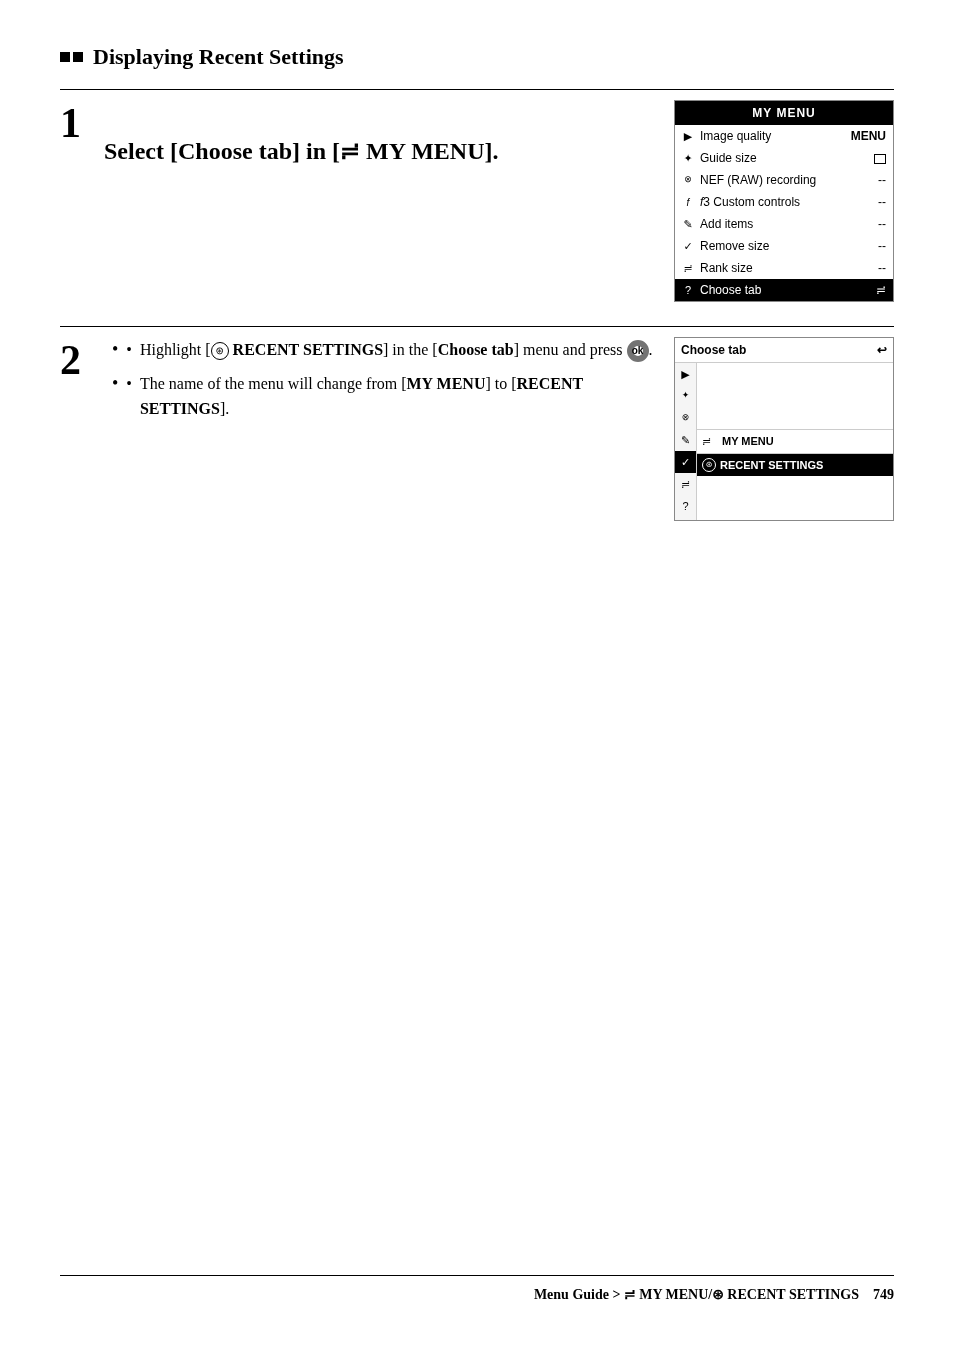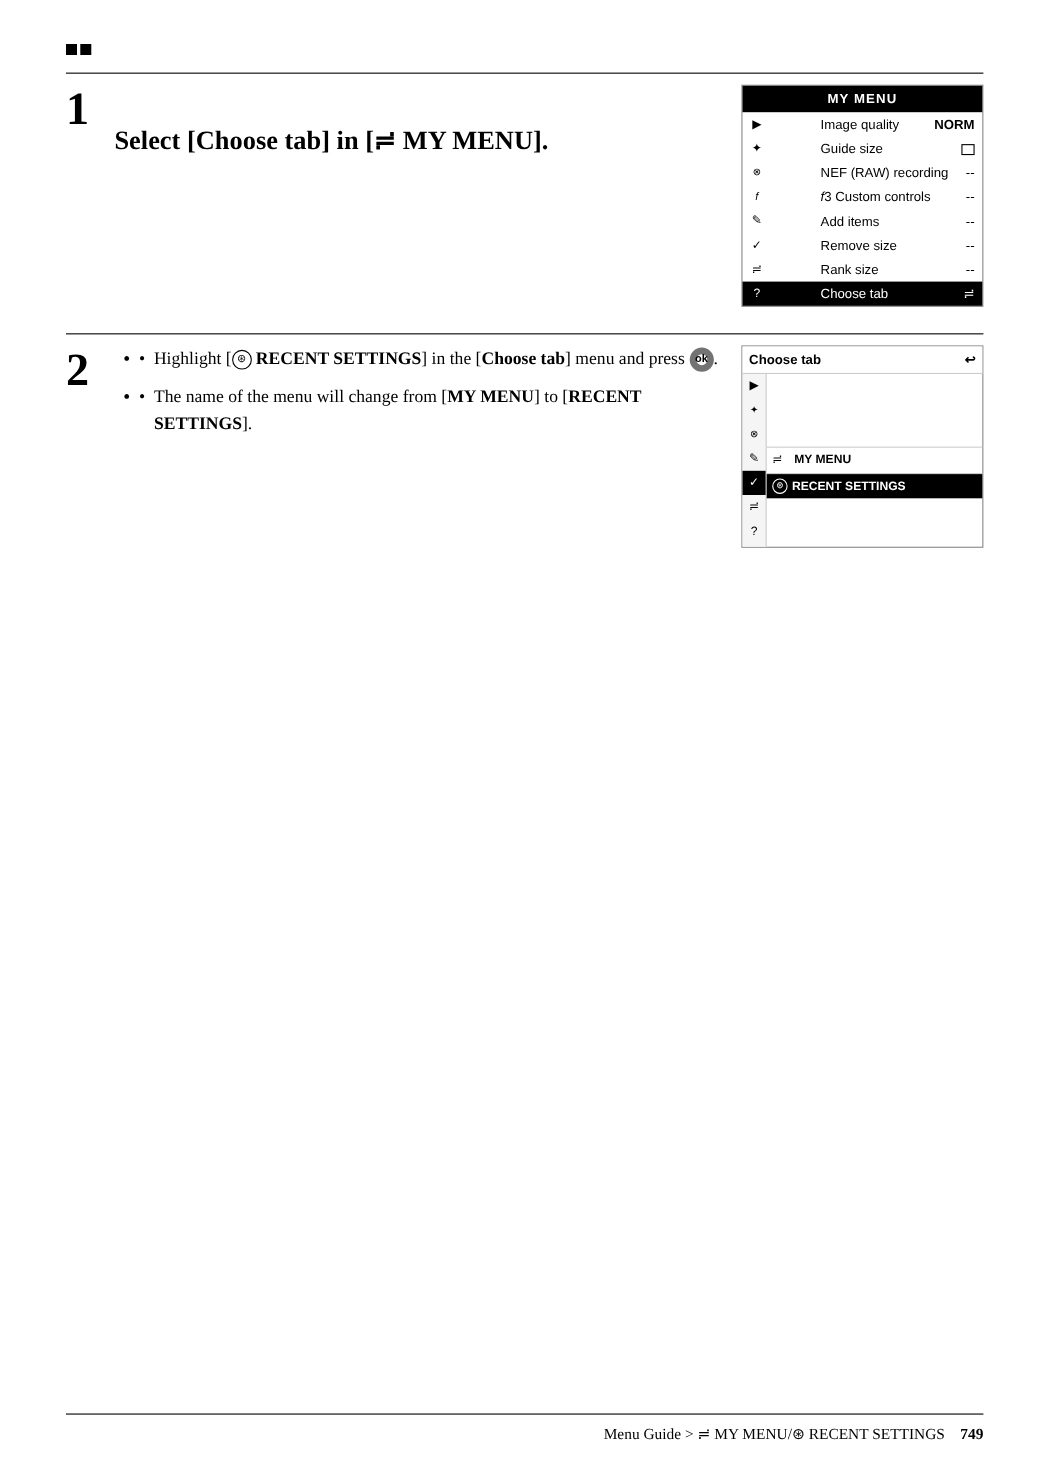--- a/index.html
+++ b/index.html
@@ -85,21 +85,20 @@
     .menu-row .icon-col {
       width: 18px;
       text-align: center;
       font-size: 11px;
       flex-shrink: 0;
     }
     .menu-row .label-col {
       flex: 1;
       padding-left: 3px;
       font-size: 12px;
-      margin-left: 46px;
     }
     .menu-row .value-col {
       font-size: 12px;
       text-align: right;
       padding-right: 3px;
     }
     .menu-row.active-row {
       background: #000;
       color: #fff;
     }
@@ -208,29 +207,30 @@
       height: 20px;
       border-radius: 50%;
       border: 2px solid #000;
       font-size: 12px;
       vertical-align: middle;
     }
 
     
     .page-footer {
       position: absolute;
-      bottom: 30px;
+      bottom: 40px;
       left: 60px;
       right: 60px;
       display: flex;
       justify-content: flex-end;
       align-items: flex-start;
       font-size: 14px;
       border-top: 1px solid #000;
       padding-top: 8px;
+      font-weight: bold;
     }
 
     
     .step-wrapper {
       margin-bottom: 24px;
     }
     .step-inner {
       display: flex;
       align-items: flex-start;
       gap: 0;
@@ -273,20 +273,21 @@
     }
   </style>
 </head>
 <body>
 
 <div class="page-section-title">
   <span class="black-squares">
     <span class="black-sq"></span>
     <span class="black-sq"></span>
   </span>
+  <span>Displaying Recent Settings</span>
 </div>
 
 <hr class="divider">
 
 <div class="step-wrapper">
   <div class="step-and-image">
 
     <div class="step-text-area">
       <div class="step-inner">
         <div class="step-num-col">1</div>
@@ -298,21 +299,21 @@
       </div>
     </div>
 
     <div class="menu-screenshot">
       <div class="menu-title-bar">MY MENU</div>
       <div class="menu-rows">
 
         <div class="menu-row">
           <span class="icon-col">▶</span>
           <span class="label-col">Image quality</span>
-          <span class="value-col norm-badge">NORM</span>
+          <span class="value-col norm-badge">MENU</span>
         </div>
 
         <div class="menu-row">
           <span class="icon-col">✦</span>
           <span class="label-col">Guide size</span>
           <span class="value-col">
             <span class="small-square"></span>
           </span>
         </div>
 

